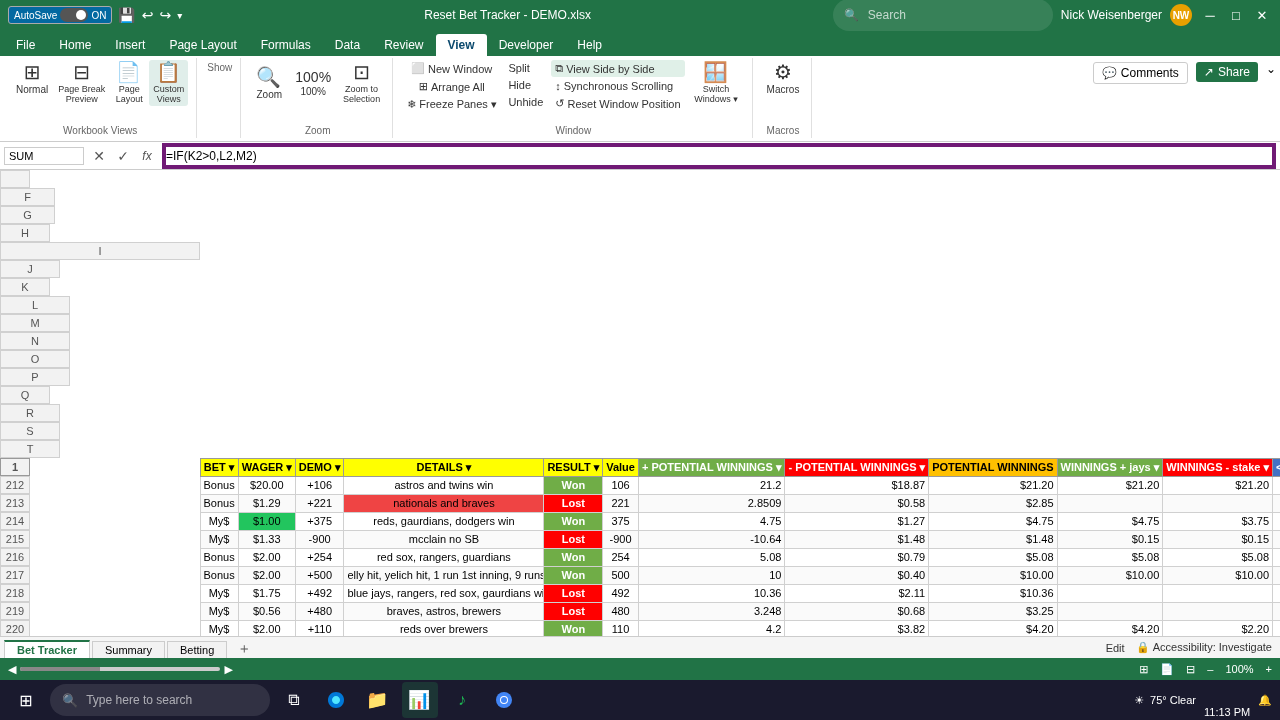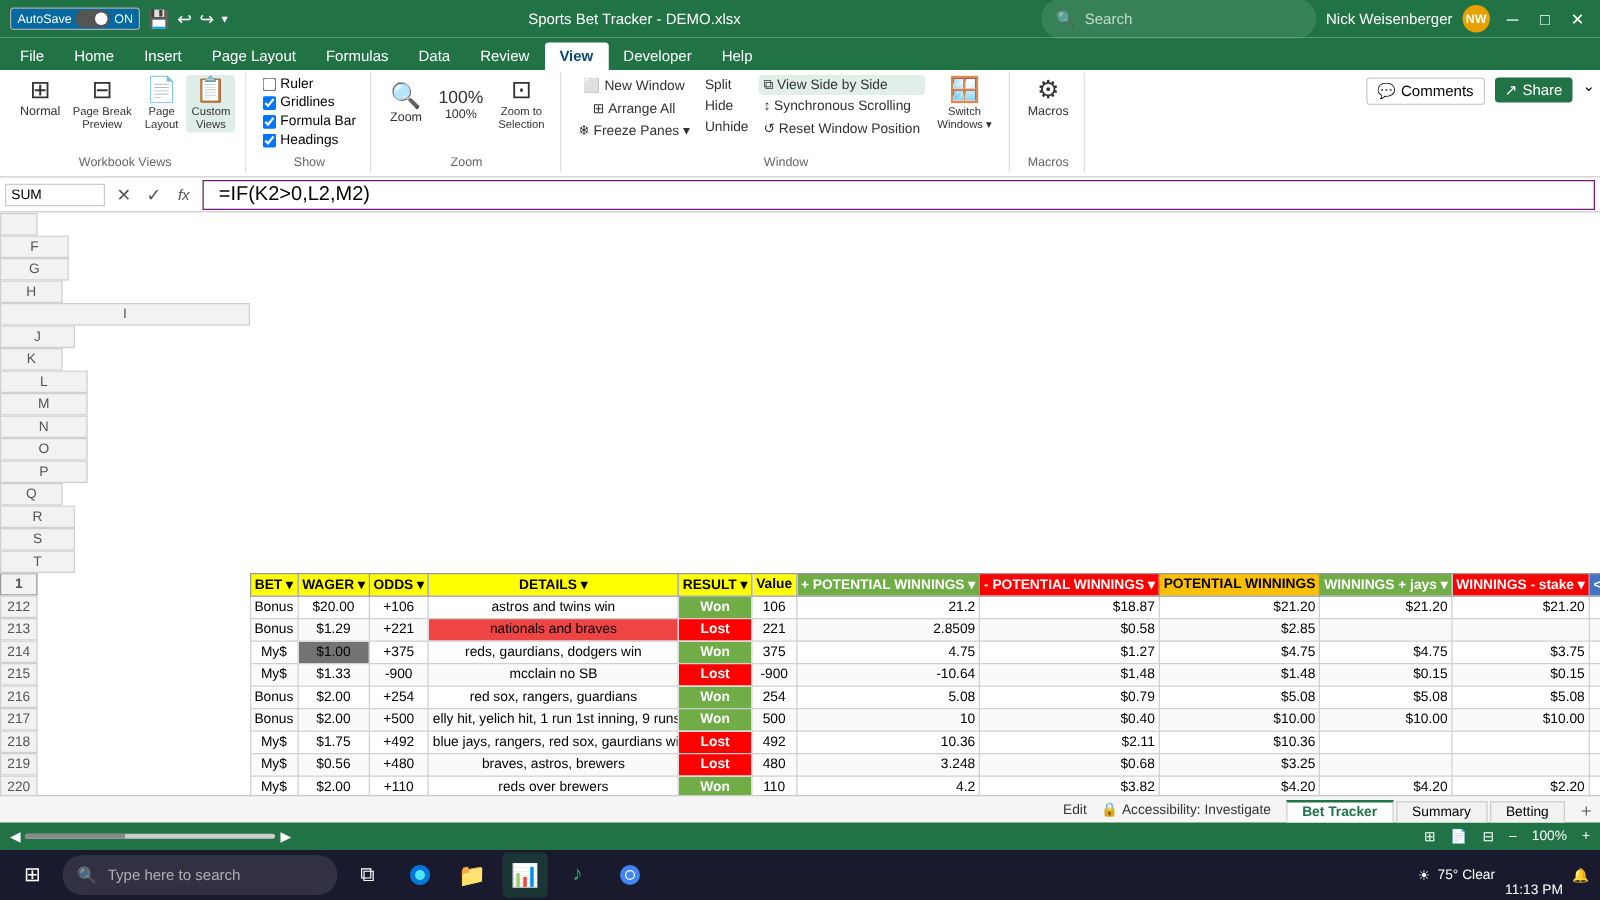--- a/index.html
+++ b/index.html
@@ -97,23 +97,23 @@
     #name-box {
       width: 80px;
       border: 1px solid #ccc;
       padding: 2px 4px;
       font-size: 11px;
     }
     .formula-icons { display: flex; gap: 2px; }
     .formula-icon { width: 22px; height: 22px; display: flex; align-items: center; justify-content: center; cursor: pointer; font-size: 14px; color: #555; }
     #formula-input {
       flex: 1;
-      border: 1px solid #701a75;
-      padding: 2px 12px;
-      font-size: 16px;
+      border: 4px solid #701a75;
+      padding: 2px 0;
+      font-size: 12px;
     }
 
     
     #spreadsheet {
       display: flex;
       flex-direction: column;
       overflow: hidden;
       flex: 1;
     }
     .row-num-cell {
@@ -282,21 +282,21 @@
     <div class="autosave-badge">
       <span>AutoSave</span>
       <span class="toggle-btn"></span>
       <span>ON</span>
     </div>
     <span style="font-size:14px;">💾</span>
     <span style="font-size:14px;">↩</span>
     <span style="font-size:14px;">↪</span>
     <span style="font-size:10px;">▾</span>
   </div>
-  <div class="center">Sports Bet Tracker - DEMO.xlsx</div>
+  <div class="center">Reset Bet Tracker - DEMO.xlsx</div>
   <div class="right">
     <div class="taskbar-search">
       <span>🔍</span>
       <span>Search</span>
     </div>
     <span>Nick Weisenberger</span>
     <div class="avatar">NW</div>
     <div class="title-icons">
       <div class="title-icon">─</div>
       <div class="title-icon">□</div>
@@ -336,38 +336,20 @@
       </div>
       <div class="ribbon-btn active">
         <div class="icon">📋</div>
         <span style="font-size:9px;">Custom<br>Views</span>
       </div>
     </div>
     <div class="ribbon-group-label">Workbook Views</div>
   </div>
 
   <div class="ribbon-group">
-    <div class="ribbon-group-col">
-      <div class="checkbox-item">
-        <input type="checkbox" style="">
-        <span>Ruler</span>
-      </div>
-      <div class="checkbox-item">
-        <input type="checkbox" checked="" style="">
-        <span>Gridlines</span>
-      </div>
-      <div class="checkbox-item">
-        <input type="checkbox" checked="" style="">
-        <span>Formula Bar</span>
-      </div>
-      <div class="checkbox-item">
-        <input type="checkbox" checked="" style="">
-        <span>Headings</span>
-      </div>
-    </div>
     <div class="ribbon-group-label">Show</div>
   </div>
 
   <div class="ribbon-group">
     <div class="ribbon-buttons">
       <div class="ribbon-btn">
         <div class="icon">🔍</div>
         <span>Zoom</span>
       </div>
       <div class="ribbon-btn">
@@ -473,21 +455,21 @@
           <th class="col-header col-p">P</th>
           <th class="col-header col-q">Q</th>
           <th class="col-header col-r">R</th>
           <th class="col-header col-s">S</th>
           <th class="col-header col-t">T</th>
         </tr>
         <tr class="header-row">
           <td class="row-num-cell row-header">1</td>
           <td class="cell-yellow-header col-f">BET ▾</td>
           <td class="cell-yellow-header col-g">WAGER ▾</td>
-          <td class="cell-yellow-header col-h">ODDS ▾</td>
+          <td class="cell-yellow-header col-h">DEMO ▾</td>
           <td class="cell-yellow-header col-i">DETAILS ▾</td>
           <td class="cell-yellow-header col-j">RESULT ▾</td>
           <td class="cell-yellow-header col-k">Value</td>
           <td class="cell-green-header col-l">+ POTENTIAL WINNINGS ▾</td>
           <td class="cell-red-header col-m">- POTENTIAL WINNINGS ▾</td>
           <td class="cell-orange-header col-n">POTENTIAL WINNINGS</td>
           <td class="cell-green-header col-o">WINNINGS + jays ▾</td>
           <td class="cell-red-header col-p">WINNINGS - stake ▾</td>
           <td class="cell-blue-header col-q">&lt;-250 ▾</td>
 
@@ -520,21 +502,21 @@
             <td class="col-l text-right" style="background: rgb(250, 250, 250);">2.8509</td>
             <td class="col-m text-right" style="background: rgb(250, 250, 250);">$0.58</td>
             <td class="col-n text-right" style="background: rgb(250, 250, 250);">$2.85</td>
             <td class="col-o text-right" style="background: rgb(250, 250, 250);"></td>
             <td class="col-p text-right" style="background: rgb(250, 250, 250);"></td>
             <td class="col-q text-center" style="background: rgb(250, 250, 250);"></td>
           </tr>
           <tr>
             <td class="row-header row-num-cell">214</td>
             <td class="col-f text-center" style="background: rgb(255, 255, 255);">My$</td>
-            <td class="col-g text-center" style="background: #737373;">$1.00</td>
+            <td class="col-g text-center" style="background: #22c55e;">$1.00</td>
             <td class="col-h text-center" style="background: rgb(255, 255, 255);">+375</td>
             <td class="col-i text-center" style="background: rgb(255, 255, 255);">reds, gaurdians, dodgers win</td>
             <td class="col-j cell-won">Won</td>
             <td class="col-k text-center" style="background: rgb(255, 255, 255);">375</td>
             <td class="col-l text-right" style="background: rgb(255, 255, 255);">4.75</td>
             <td class="col-m text-right" style="background: rgb(255, 255, 255);">$1.27</td>
             <td class="col-n text-right" style="background: rgb(255, 255, 255);">$4.75</td>
             <td class="col-o text-right" style="background: rgb(255, 255, 255);">$4.75</td>
             <td class="col-p text-right" style="background: rgb(255, 255, 255);">$3.75</td>
             <td class="col-q text-center" style="background: rgb(255, 255, 255);"></td>
@@ -628,29 +610,29 @@
             <td class="col-o text-right" style="background: rgb(255, 255, 255);">$4.20</td>
             <td class="col-p text-right" style="background: rgb(255, 255, 255);">$2.20</td>
             <td class="col-q text-center" style="background: rgb(255, 255, 255);"></td>
           </tr>
         </tbody>
     </table>
   </div>
 </div>
 
 <div id="bottom-area" style="display:flex; align-items:center; border-top:1px solid #ccc; height:22px; background:#f5f5f5;">
-  <div style="flex:1; display:flex; align-items:center; justify-content:flex-end; padding-right:8px; gap:12px; font-size:11px; color:#333;">
-    <span>Edit</span>
-    <span>🔒 Accessibility: Investigate</span>
-  </div>
   <div style="display:flex; align-items:flex-end; height:100%; padding-left:4px;">
     <div class="sheet-tab active">Bet Tracker</div>
     <div class="sheet-tab">Summary</div>
     <div class="sheet-tab">Betting</div>
     <div class="add-sheet">＋</div>
+  </div>
+  <div style="flex:1; display:flex; align-items:center; justify-content:flex-end; padding-right:8px; gap:12px; font-size:11px; color:#333;">
+    <span>Edit</span>
+    <span>🔒 Accessibility: Investigate</span>
   </div>
 </div>
 
 <div id="status-bar" style="background:#217346; color:white; height:22px; display:flex; align-items:center; padding:0 8px; justify-content:flex-end; font-size:11px; gap:12px;">
   <div style="flex:1; display:flex; align-items:center; gap:4px;">
     <span>◀</span>
     <div style="width:200px; background:#ccc; height:4px; border-radius:2px; overflow:hidden;">
       <div style="width:40%; height:100%; background:#888;"></div>
     </div>
     <span>▶</span>

